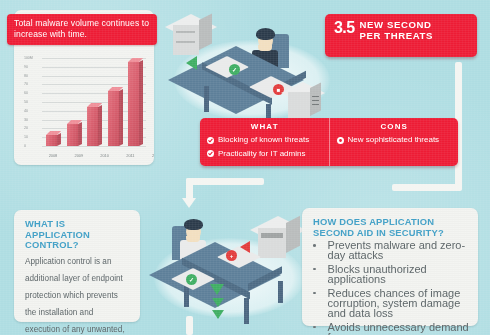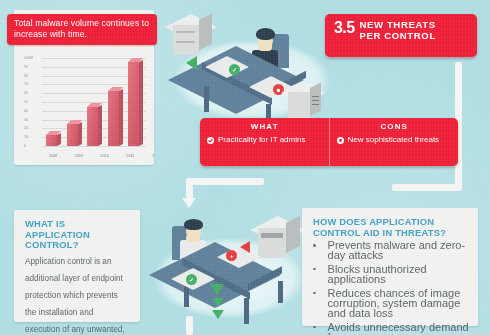--- a/index.html
+++ b/index.html
@@ -17,21 +17,21 @@
       #aedde2;
   }
   
   #grain{
     position:absolute;inset:0;pointer-events:none;opacity:.5;
     background-image:
       repeating-linear-gradient(0deg, rgba(255,255,255,.10) 0 1px, rgba(0,0,0,0) 1px 2px),
       repeating-linear-gradient(90deg, rgba(255,255,255,.07) 0 1px, rgba(0,0,0,0) 1px 3px);
   }
   .card{
-    position:absolute;background:#f2f3f0;border-radius:2px;
+    position:absolute;background:#f2f3f0;border-radius:7px;
     box-shadow:0 1px 2px rgba(30,70,80,.18);
     background-image:
       repeating-linear-gradient(0deg, rgba(0,0,0,.012) 0 1px, rgba(255,255,255,.05) 1px 2px);
   }
   
   #chart-card{left:14px;top:10px;width:140px;height:155px;overflow:hidden;}
   #chart-banner{
     position:absolute;left:7px;top:6px;width:150px;height:31px;
     background:#ed1c35;border-radius:4px;
     box-shadow:0 1px 2px rgba(120,10,25,.28);
@@ -295,35 +295,42 @@
     </div>
   </div>
   <div id="chart-banner">
     <span>Total malware volume continues to increase with time.</span>
   </div>
 
   <div id="stat-badge">
     <div id="stat-row">
       <span id="stat-number">3.5</span>
       <span id="stat-words">
-        <span>NEW THREATS</span><br>
-        <span>PER CONTROL</span>
+        <span>NEW SECOND</span><br>
+        <span>PER THREATS</span>
       </span>
     </div>
   </div>
 
   <div id="proscons">
     <div class="pc-col left">
       <div class="pc-title">WHAT</div>
       <div id="pros-list">
           <div class="pc-item">
             <span class="pc-ico"><svg width="7" height="7" viewBox="0 0 10 10">
                 <circle cx="5" cy="5" r="5" fill="#fff"></circle>
                 <path d="M2.6 5.1 L4.2 6.8 L7.4 3.2" stroke="#ed1c35" stroke-width="1.6" fill="none" stroke-linecap="round" stroke-linejoin="round"></path>
               </svg></span>
+            <span>Blocking of known threats</span>
+          </div>
+          <div class="pc-item">
+            <span class="pc-ico"><svg width="7" height="7" viewBox="0 0 10 10">
+                <circle cx="5" cy="5" r="5" fill="#fff"></circle>
+                <path d="M2.6 5.1 L4.2 6.8 L7.4 3.2" stroke="#ed1c35" stroke-width="1.6" fill="none" stroke-linecap="round" stroke-linejoin="round"></path>
+              </svg></span>
             <span>Practicality for IT admins</span>
           </div>
         </div>
     </div>
     <div class="pc-col">
       <div class="pc-title">CONS</div>
       <div id="cons-list">
           <div class="pc-item">
             <span class="pc-ico"><svg width="7" height="7" viewBox="0 0 10 10">
                 <circle cx="5" cy="5" r="5" fill="#fff"></circle>
@@ -334,21 +341,21 @@
         </div>
     </div>
   </div>
 
   <div class="card" id="what-card">
     <div class="card-head">WHAT IS APPLICATION CONTROL?</div>
     <div class="card-body">Application control is an additional layer of endpoint protection which prevents the installation and execution of any unwanted, untrusted, or malicious applications on endpoints.</div>
   </div>
 
   <div class="card" id="how-card">
-    <div class="card-head">HOW DOES APPLICATION CONTROL AID IN THREATS?</div>
+    <div class="card-head">HOW DOES APPLICATION SECOND AID IN SECURITY?</div>
     <div id="how-bullets">
         <div class="bullet-row">
           <span class="dot"></span>
           <span>Prevents malware and zero-day  attacks</span>
         </div>
         <div class="bullet-row">
           <span class="dot"></span>
           <span>Blocks unauthorized applications</span>
         </div>
         <div class="bullet-row">

